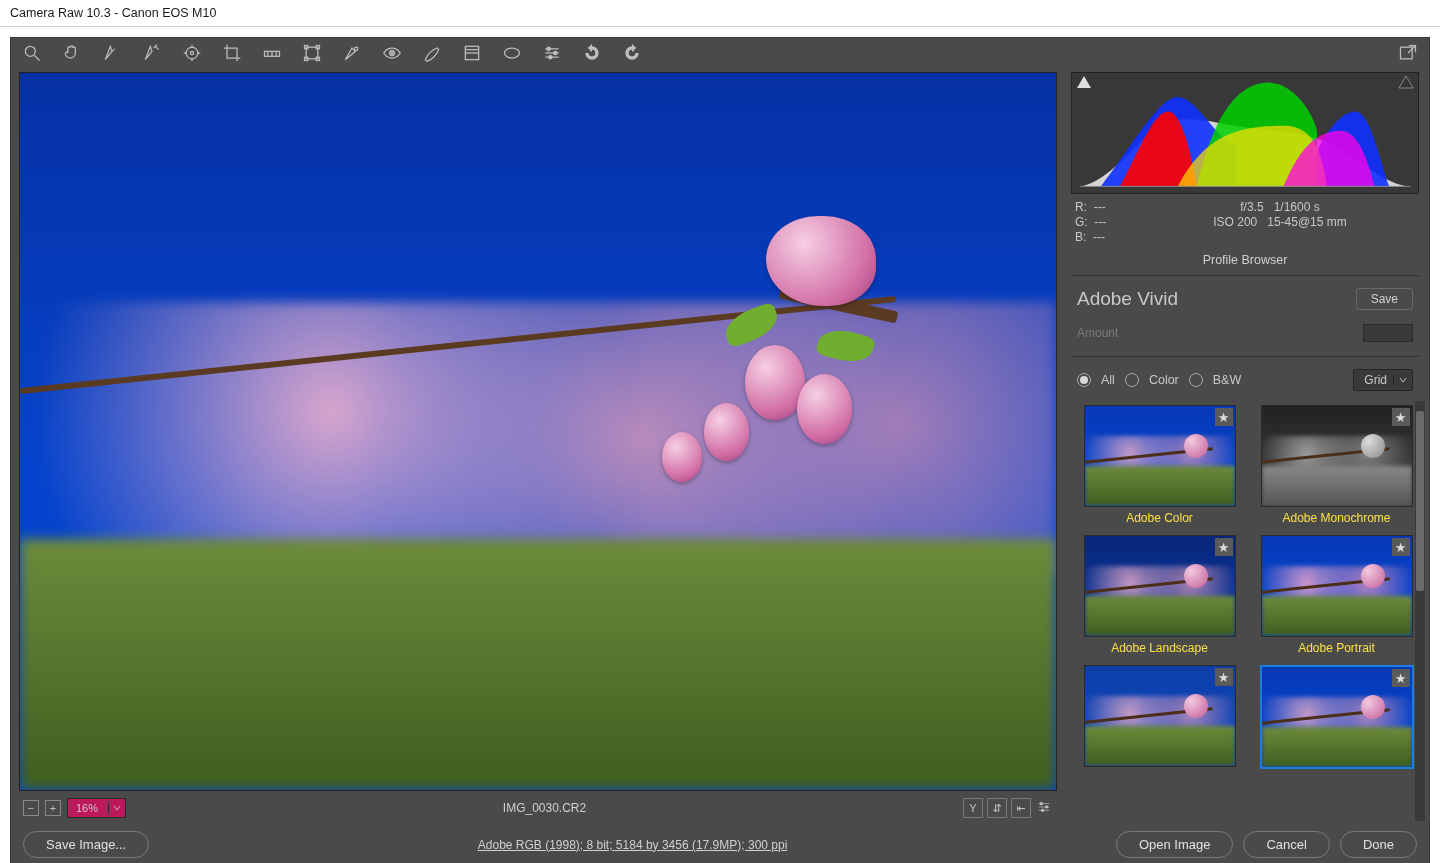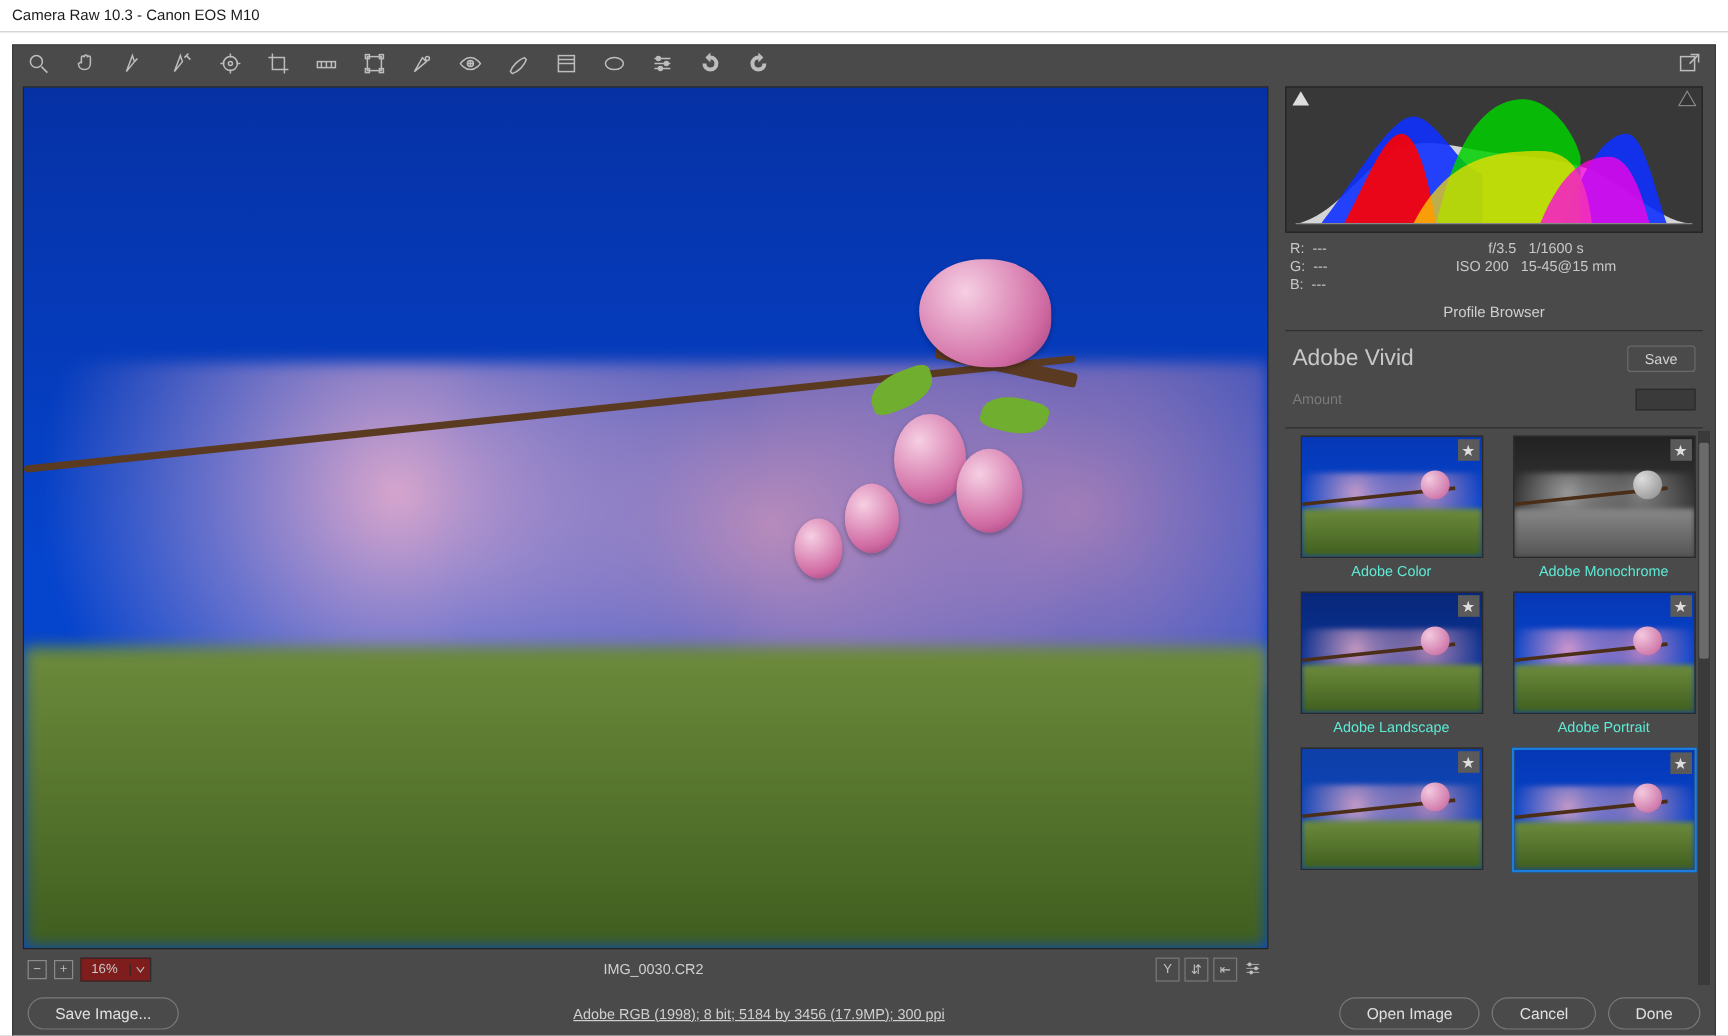--- a/index.html
+++ b/index.html
@@ -28,21 +28,21 @@
   .bud.b2 { width:60px; height:75px; left:70%; top:38%; }
   .bud.b3 { width:55px; height:70px; left:75%; top:42%; }
   .bud.b4 { width:45px; height:58px; left:66%; top:46%; }
   .bud.b5 { width:40px; height:50px; left:62%; top:50%; }
   .leaf { position:absolute;width:55px;height:30px;background:#6fae2e;border-radius:60% 20% 60% 20%;}
   .leaf.l1{left:68%;top:33%;transform:rotate(-20deg);}
   .leaf.l2{left:77%;top:36%;transform:rotate(15deg);}
 
   .status-bar-left { display:flex; align-items:center; gap:6px; padding: 3px 6px; background:#4a4a4a; font-size:12px;}
   .sb-square { width:14px; height:14px; border:1px solid #8a8a8a; display:flex; align-items:center; justify-content:center; font-size:11px; color:#bdbdbd; cursor:pointer;}
-  .zoom-select { display:flex; align-items:center; border:1px solid #2a2a2a; background:#7f1d1d; height:18px;}
+  .zoom-select { display:flex; align-items:center; border:1px solid #2a2a2a; background:#be185d; height:18px;}
   .zoom-select span{padding:0 10px 0 8px; font-size:11px;}
   .zoom-select .caret{width:16px; border-left:1px solid #2a2a2a; display:flex; align-items:center; justify-content:center;}
   .filename-center { flex:1; text-align:center; font-size:12px; color:#d0d0d0;}
   .right-sb-icons { display:flex; gap:4px;}
   .mini-btn{width:18px;height:18px;border:1px solid #7a7a7a;display:flex;align-items:center;justify-content:center;font-size:11px;color:#c0c0c0;cursor:pointer;}
 
   
   .right-pane { width: 360px; background:#4a4a4a; display:flex; flex-direction:column; padding-right:4px;}
   .histogram-wrap { position:relative; height:120px; background:#383838; margin:0 6px 4px 6px; border:1px solid #222;}
   .clip-tri { position:absolute; top:2px; width:16px; height:14px;}
@@ -69,21 +69,21 @@
   .select-box{display:flex;align-items:center;border:1px solid #222;background:#3a3a3a;height:20px;border-radius:2px;cursor:pointer;}
   .select-box span{padding:0 6px 0 10px;font-size:12px;}
   .select-box .caret{width:18px;display:flex;align-items:center;justify-content:center;border-left:1px solid #222;}
 
   .thumb-grid { flex:1; overflow:auto; padding:4px 4px 0 10px;}
   .thumb-grid-inner { display:grid; grid-template-columns: 1fr 1fr; gap:4px 8px;}
   .thumb-cell { display:flex; flex-direction:column; align-items:center; }
   .thumb { position:relative; width:150px; height:100px; border:1px solid #2a2a2a; background:#333; overflow:hidden; cursor:pointer;}
   .thumb.selected{border:2px solid #1a7de0;}
   .thumb .star{position:absolute;top:2px;right:2px;width:18px;height:18px;background:#5a5a5a;display:flex;align-items:center;justify-content:center;color:#ddd;font-size:13px;cursor:pointer;}
-  .thumb-label { font-size:12px; color:#5eead4; padding:4px 0 6px 0; text-align:left;}
+  .thumb-label { font-size:12px; color:#fde047; padding:4px 0 6px 0; text-align:left;}
   .thumb-scene{position:absolute;inset:0;}
   .ts-sky{position:absolute;inset:0;background:linear-gradient(180deg,#0638b5,#0544cd 60%);}
   .ts-trees{position:absolute;left:0;right:0;top:30%;bottom:35%;background:radial-gradient(circle at 30% 50%, rgba(230,170,200,.85), transparent 45%), radial-gradient(circle at 70% 50%, rgba(210,150,185,.8), transparent 45%); filter:blur(2px);}
   .ts-grass{position:absolute;left:0;right:0;bottom:0;height:40%;background:linear-gradient(#6d8b3b,#3f5e1f);filter:blur(2px);}
   .ts-branch{position:absolute;left:0;top:48%;width:85%;height:3px;background:#4b2e18;transform:rotate(-6deg);}
   .ts-bud{position:absolute;width:24px;height:24px;border-radius:50%;background:radial-gradient(circle at 30% 30%,#f3c9df,#c25d98);left:66%;top:28%;}
   .ts-mono .ts-sky{background:linear-gradient(#222,#444);}
   .ts-mono .ts-trees{background:radial-gradient(circle at 30% 50%, rgba(200,200,200,.7), transparent 45%), radial-gradient(circle at 70% 50%, rgba(160,160,160,.7), transparent 45%);}
   .ts-mono .ts-grass{background:linear-gradient(#888,#555);}
   .ts-mono .ts-bud{background:radial-gradient(circle at 30% 30%,#ddd,#888);}
@@ -320,20 +320,37 @@
       <div class="profile-hdr">
         <div class="pname">Adobe Vivid</div>
         <button class="btn-close">Save</button>
       </div>
       <div class="amount-row">
         <div class="amount-label">Amount</div>
         <div class="amount-field"></div>
       </div>
       <div class="sep"></div>
 
+      <div class="filter-row">
+        <span class="radio checked"></span>
+        <span>All</span>
+        <span class="radio"></span>
+        <span>Color</span>
+        <span class="radio"></span>
+        <span>B&amp;W</span>
+        <div class="spacer"></div>
+        <div class="select-box">
+          <span>Grid</span>
+          <div class="caret">
+              <svg class="caret-svg" viewBox="0 0 10 10">
+                <path d="M2 3l3 4 3-4" stroke="#bbb" fill="none"></path>
+              </svg>
+            </div>
+        </div>
+      </div>
 
       <div class="thumb-grid" style="position:relative;">
         <div class="thumb-grid-inner" id="thumb-grid-inner">
             <div class="thumb-cell">
               <div class="thumb">
                 <div class="thumb-scene ">
                   <div class="ts-sky"></div>
                   <div class="ts-trees"></div>
                   <div class="ts-grass"></div>
                   <div class="ts-branch"></div>

